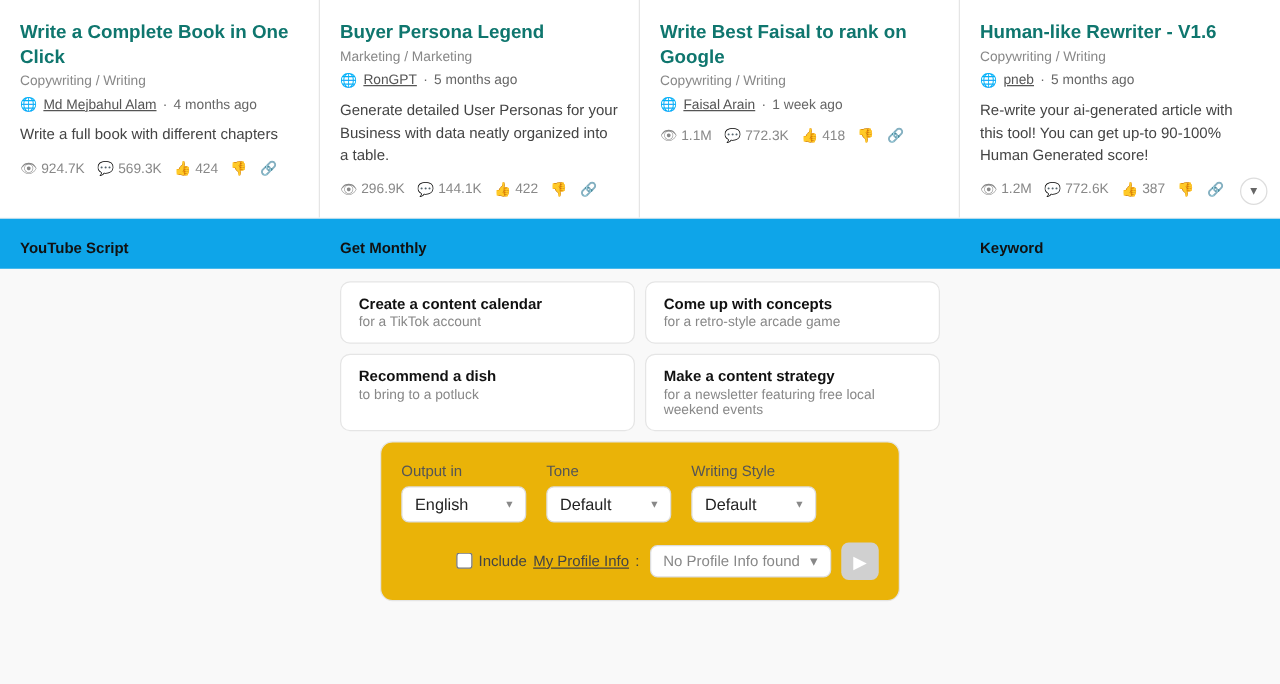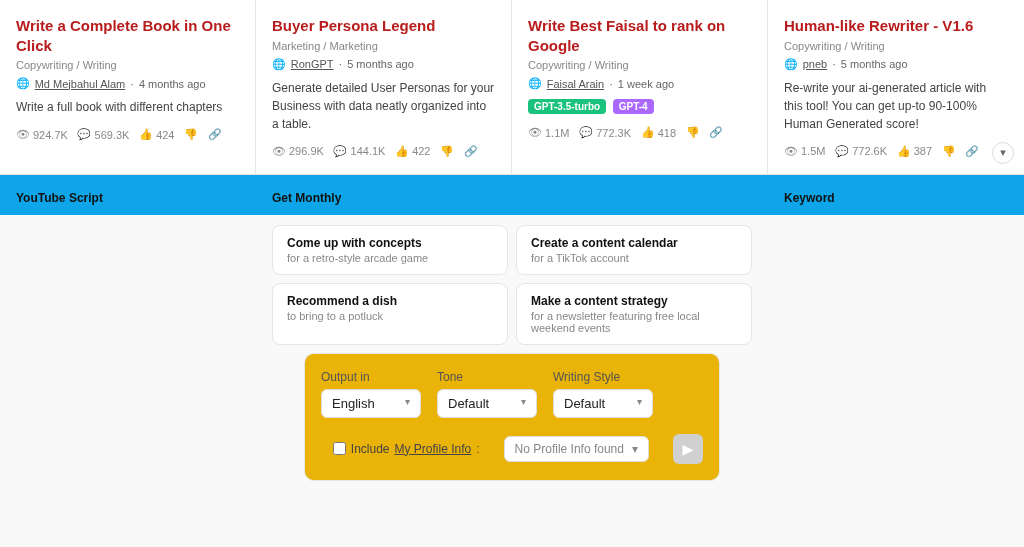--- a/index.html
+++ b/index.html
@@ -21,21 +21,21 @@
       border-right: 1px solid #e5e5e5;
       background: #fff;
       position: relative;
     }
     .card:last-child { border-right: none; }
     .card-title {
       font-size: 15px;
       font-weight: 700;
       line-height: 1.3;
       margin-bottom: 4px;
-      color: #b91c1c;
+      color: #0f766e;
     }
     .card-category {
       font-size: 11px;
       color: #888;
       margin-bottom: 6px;
     }
     .card-meta {
       display: flex;
       align-items: center;
       gap: 5px;
@@ -149,42 +149,42 @@
       flex-direction: column;
       gap: 5px;
     }
     .control-label {
       font-size: 12px;
       color: #555;
       font-weight: 500;
     }
     .control-select {
       display: flex;
-      align-items: flex-start;
+      align-items: center;
       justify-content: space-between;
       background: #fff;
       border: 1px solid #ddd;
       border-radius: 6px;
       padding: 6px 10px;
       font-size: 13px;
       color: #222;
       cursor: pointer;
       min-width: 100px;
       gap: 20px;
     }
     .control-select .chevron {
       font-size: 10px;
       color: #888;
     }
 
     
     .footer-row {
       display: flex;
       align-items: center;
-      gap: 24px;
+      gap: 8px;
       margin-top: 4px;
       justify-content: flex-end;
     }
     .checkbox-wrapper {
       display: flex;
       align-items: center;
       gap: 5px;
       font-size: 12px;
       color: #444;
     }
@@ -276,45 +276,41 @@
 
   <div class="card">
     <div class="card-title">Write Best Faisal to rank on Google</div>
     <div class="card-category">Copywriting / Writing</div>
     <div class="card-meta">
       <span>🌐</span>
       <span class="author">Faisal Arain</span>
       <span>·</span>
       <span>1 week ago</span>
     </div>
-    <div style="margin-bottom:6px;">
-      <span class="badge badge-turbo">GPT-3.5-turbo</span>
-      <span class="badge badge-gpt4">GPT-4</span>
-    </div>
     <div class="card-stats">
       <span>👁 <span>1.1M</span></span>
       <span>💬 <span>772.3K</span></span>
       <span>👍 <span>418</span></span>
       <span>👎</span>
       <span>🔗</span>
     </div>
   </div>
 
   <div class="card">
     <div class="card-title">Human-like Rewriter - V1.6</div>
     <div class="card-category">Copywriting / Writing</div>
     <div class="card-meta">
       <span>🌐</span>
       <span class="author">pneb</span>
       <span>·</span>
       <span>5 months ago</span>
     </div>
     <div class="card-description">Re-write your ai-generated article with this tool! You can get up-to 90-100% Human Generated score!</div>
     <div class="card-stats">
-      <span>👁 <span>1.5M</span></span>
+      <span>👁 <span>1.2M</span></span>
       <span>💬 <span>772.6K</span></span>
       <span>👍 <span>387</span></span>
       <span>👎</span>
       <span>🔗</span>
     </div>
     <div class="scroll-btn">▾</div>
   </div>
 
 </div>
 
@@ -323,27 +319,27 @@
   <div>
     <div class="section-header">YouTube Script</div>
   </div>
 
   <div>
     <div class="section-header">Get Monthly</div>
     <div class="prompt-area">
       <div class="prompt-grid">
 
         <div class="prompt-card">
+          <div class="prompt-card-title">Create a content calendar</div>
+          <div class="prompt-card-sub">for a TikTok account</div>
+        </div>
+
+        <div class="prompt-card">
           <div class="prompt-card-title">Come up with concepts</div>
           <div class="prompt-card-sub">for a retro-style arcade game</div>
-        </div>
-
-        <div class="prompt-card">
-          <div class="prompt-card-title">Create a content calendar</div>
-          <div class="prompt-card-sub">for a TikTok account</div>
         </div>
 
         <div class="prompt-card">
           <div class="prompt-card-title">Recommend a dish</div>
           <div class="prompt-card-sub">to bring to a potluck</div>
         </div>
 
         <div class="prompt-card">
           <div class="prompt-card-title">Make a content strategy</div>
           <div class="prompt-card-sub">for a newsletter featuring free local weekend events</div>

